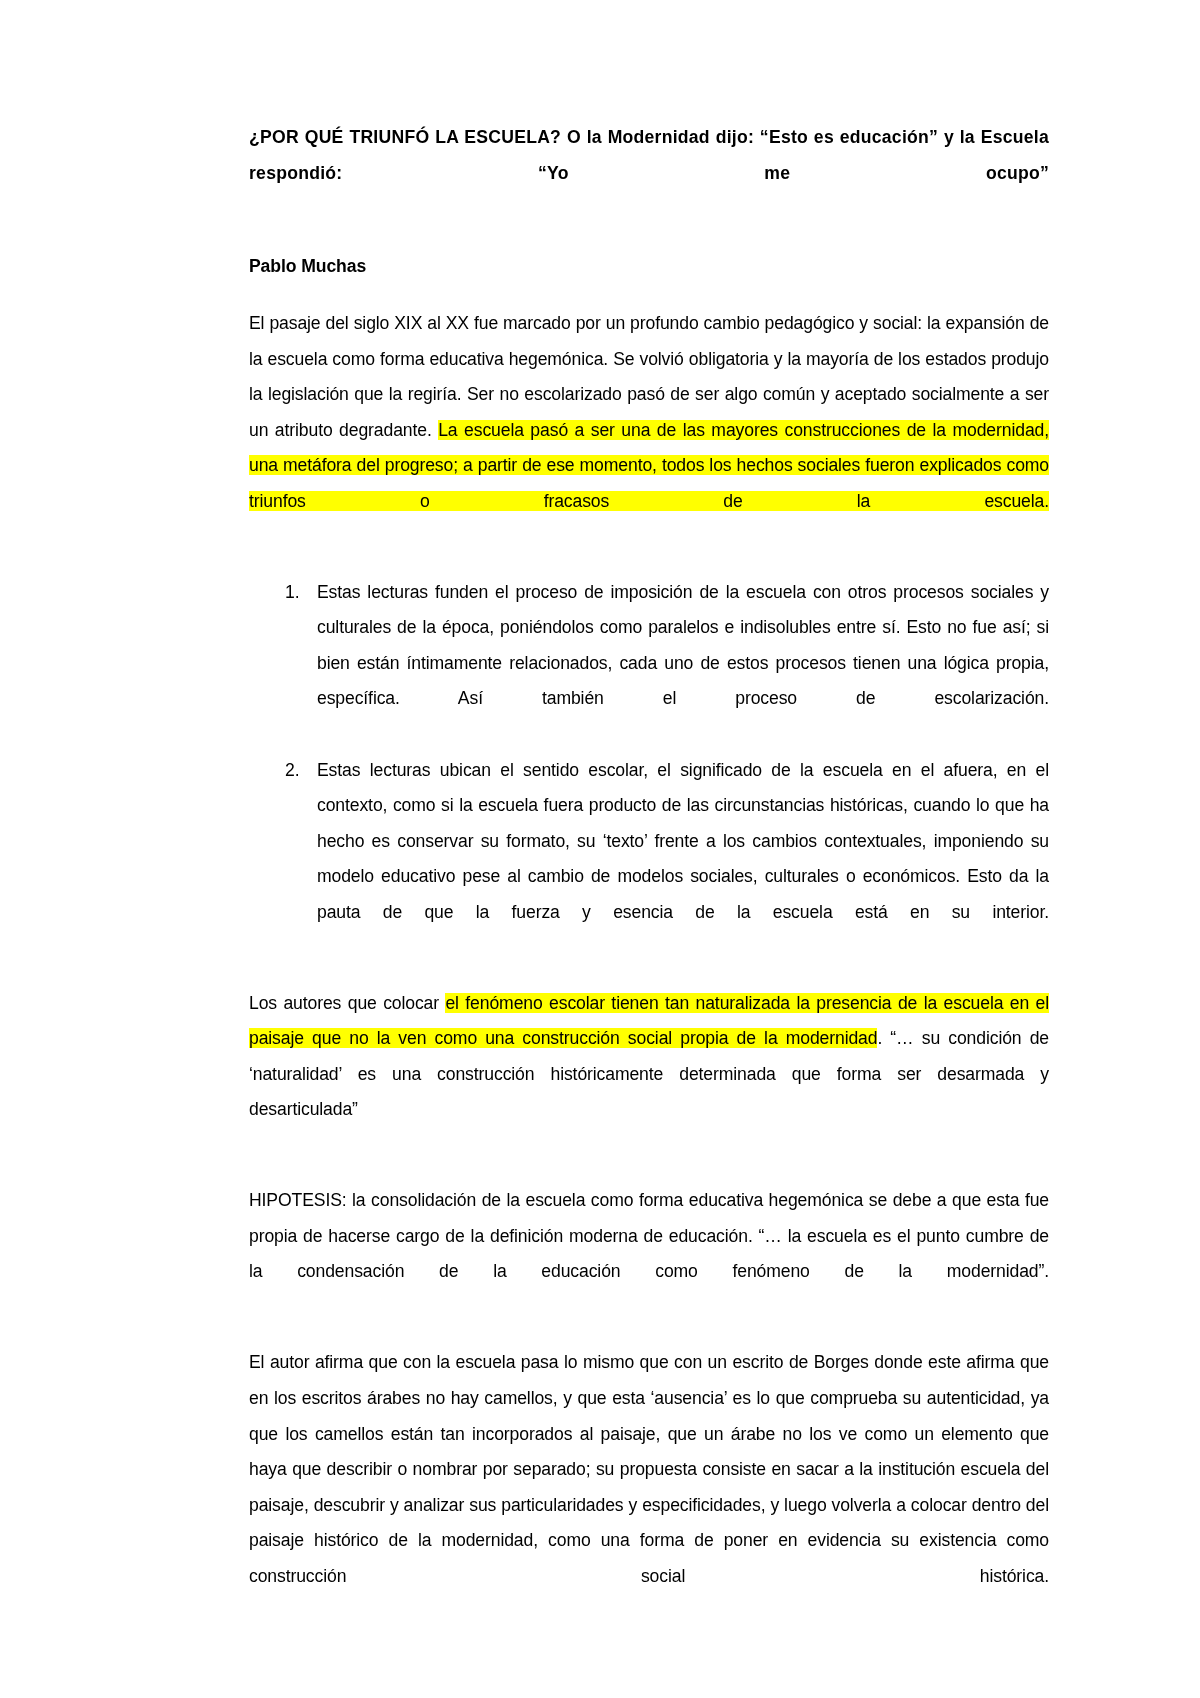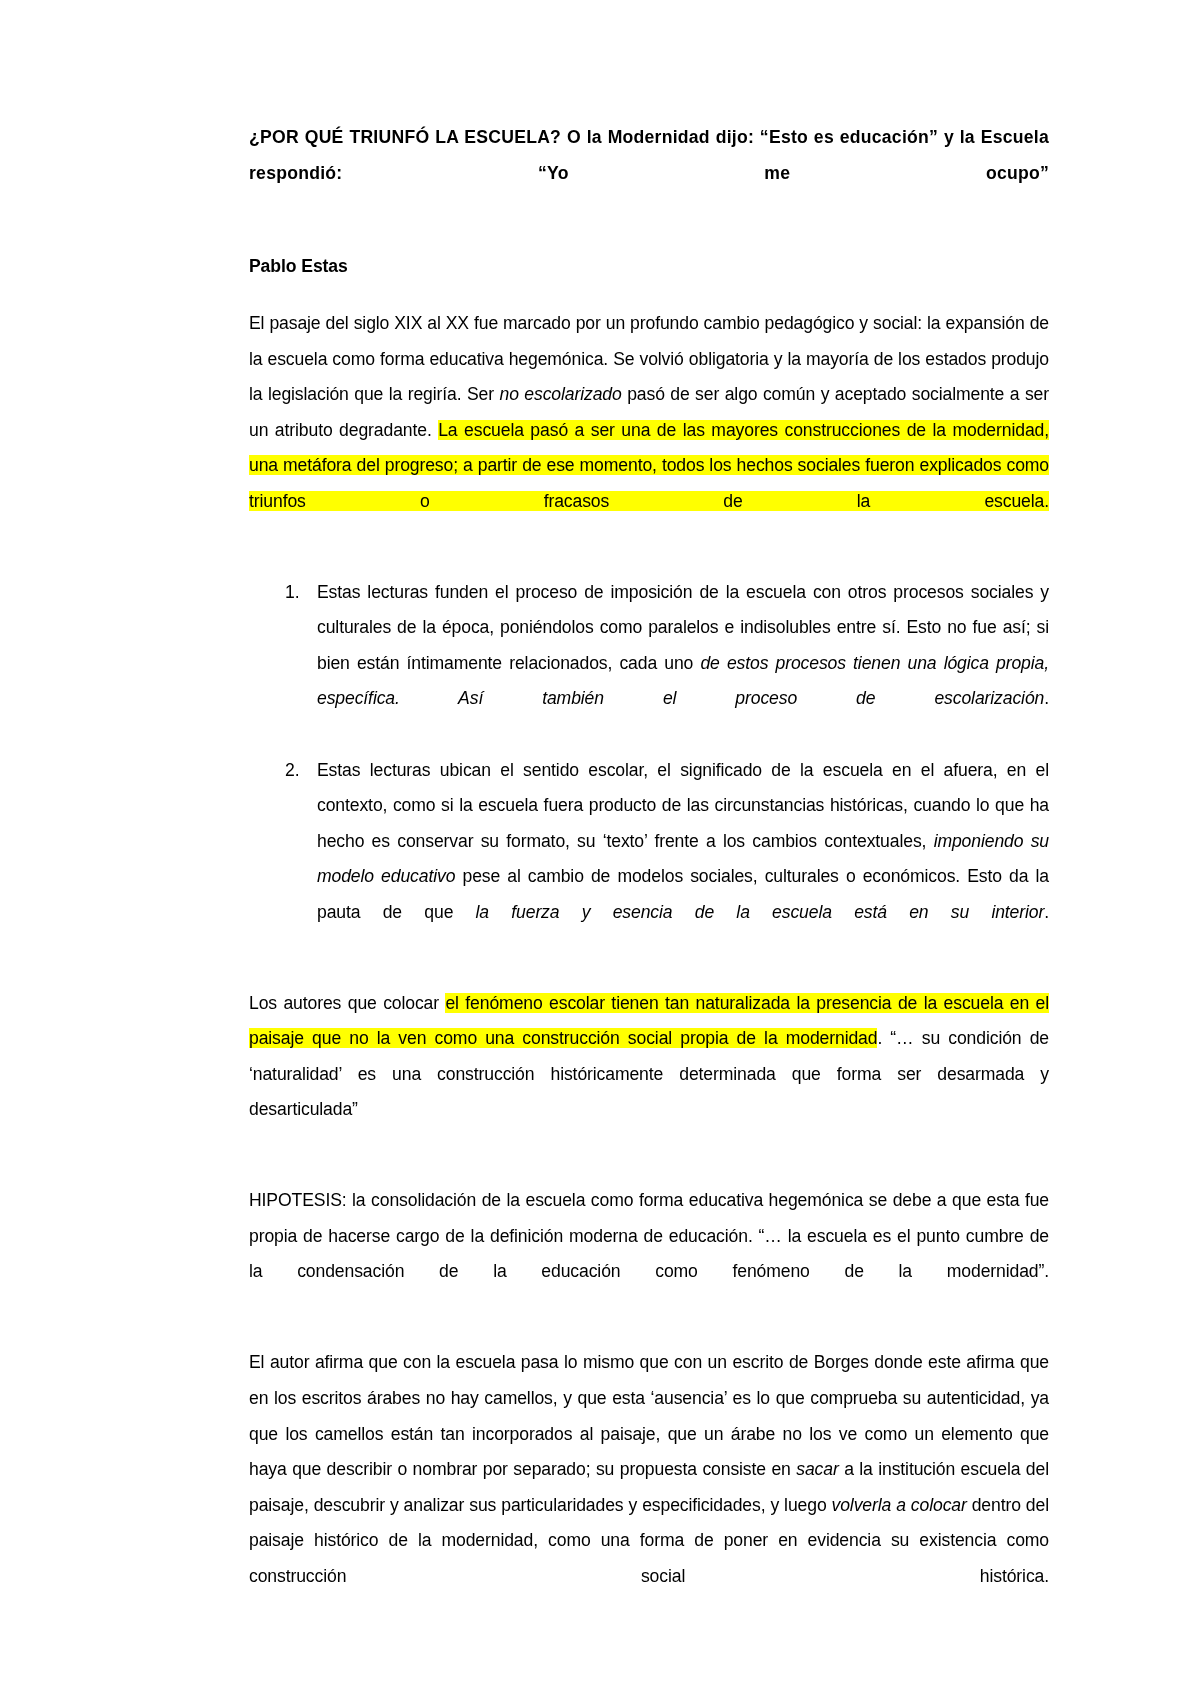--- a/index.html
+++ b/index.html
@@ -43,21 +43,20 @@
     letter-spacing: 0.25px;
     word-spacing: 0.6px;
     margin-bottom: 22px;
   }
   .author {
     font-weight: bold;
     margin-bottom: 22px;
     text-align: left;
   }
   em, .it {
-    font-style: italic;
   }
   .hl {
     background-color: #ffff00;
     box-decoration-break: clone;
     -webkit-box-decoration-break: clone;
   }
   
   ol.numlist {
     margin: 0 0 20px 0;
     padding: 0;
@@ -90,21 +89,21 @@
   }
 </style>
 </head>
 <body>
 
 <div class="page">
   <div class="content">
 
     <p class="title blk"><span>¿POR QUÉ TRIUNFÓ LA ESCUELA? O la Modernidad dijo: “Esto es educación” y la Escuela</span> <span>respondió: “Yo me ocupo”</span></p>
 
-    <p class="author">Pablo Estas</p>
+    <p class="author">Pablo Muchas</p>
 
     <p class="blk"><span>El pasaje del siglo XIX al XX fue marcado por un profundo cambio pedagógico y social: la expansión de la escuela como forma educativa hegemónica. Se volvió obligatoria y la mayoría de los estados produjo la legislación que la regiría. Ser </span><span class="it">no escolarizado</span><span> pasó de ser algo común y aceptado socialmente a ser un atributo degradante. </span><span class="hl">La escuela pasó a ser una de las mayores construcciones de la modernidad, una metáfora del progreso; a partir de ese momento, todos los hechos sociales fueron explicados como triunfos o fracasos de la escuela.</span></p>
 
 
     <ol class="numlist">
       <li>
         <p class="li-text blk"><span>Estas lecturas funden el proceso de imposición de la escuela con otros procesos sociales y culturales de la época, poniéndolos como paralelos e indisolubles entre sí. Esto no fue así; si bien están íntimamente relacionados, cada uno </span><span class="it">de estos procesos tienen una lógica propia, específica. Así también el proceso de escolarización</span><span>.</span></p>
       </li>
       <li>
         <p class="li-text blk"><span>Estas lecturas ubican el sentido escolar, el significado de la escuela en el afuera, en el contexto, como si la escuela fuera producto de las circunstancias históricas, cuando lo que ha hecho es conservar su formato, su ‘texto’ frente a los cambios contextuales, </span><span class="it">imponiendo su modelo educativo</span><span> pese al cambio de modelos sociales, culturales o económicos. Esto da la pauta de que </span><span class="it">la fuerza y esencia de la  escuela está en su interior</span><span>.</span></p>

